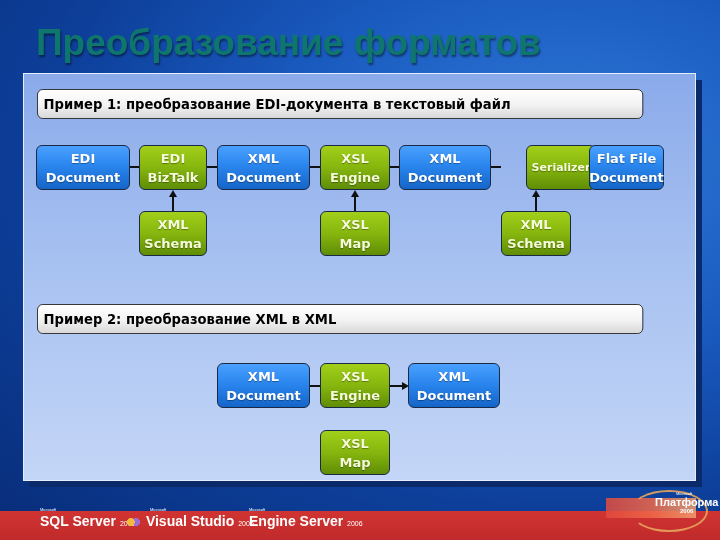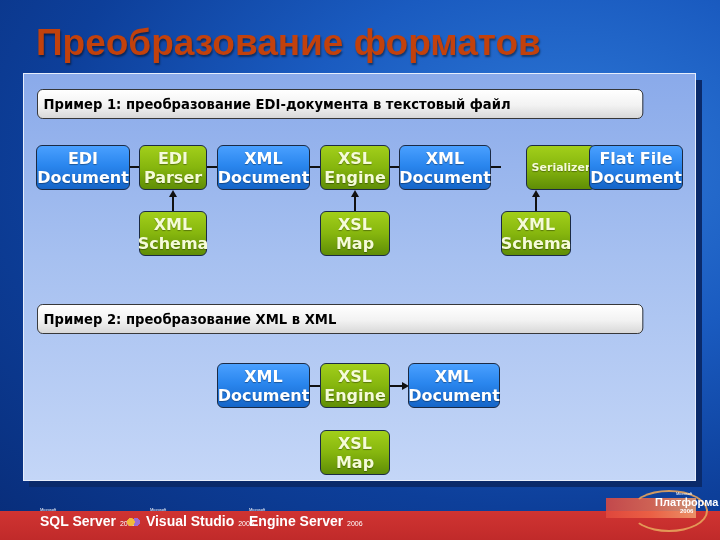--- a/index.html
+++ b/index.html
@@ -4,21 +4,21 @@
 <style>
   html, body { margin:0; padding:0; }
   body {
     width:720px; height:540px; overflow:hidden; position:relative;
     font-family: "DejaVu Sans", sans-serif;
     background: radial-gradient(ellipse at 78% 30%, #2f7ad8 0%, #1a5bc0 35%, #0d3f9a 65%, #082c78 100%);
   }
   .title {
     position:absolute; left:36px; top:22px;
     font-family:"Liberation Sans", sans-serif; font-weight:bold;
-    font-size:37px; color:#c2410c; letter-spacing:0px;
+    font-size:37px; color:#0f766e; letter-spacing:0px;
     text-shadow: 1px 2px 2px rgba(0,0,0,0.45);
     white-space:nowrap;
   }
   .panel-shadow {
     position:absolute; left:29px; top:80px; width:673px; height:407px;
     background:#0a2a6a;
   }
   .panel {
     position:absolute; left:23px; top:73px; width:673px; height:408px;
     background: linear-gradient(180deg, #8aaaea 0%, #a6c0f0 45%, #c4d6f7 100%);
@@ -31,21 +31,21 @@
     background: linear-gradient(180deg, #ffffff 0%, #f2f2f2 55%, #d8d8d8 100%);
     font-family:"DejaVu Sans", sans-serif; font-weight:bold; font-size:14px;
     color:#000; line-height:28px; padding-left:6px; white-space:nowrap;
     transform: scaleX(0.94); transform-origin:left center;
   }
   .box {
     position:absolute; height:45px; box-sizing:border-box;
     border:1px solid #1b2a44; border-radius:6px;
     display:flex; align-items:center; justify-content:center; text-align:center;
     color:#fff; font-family:"DejaVu Sans", sans-serif; font-weight:bold;
-    font-size:16px; line-height:19px;
+    font-size:13px; line-height:19px;
     text-shadow: 0 1px 1px rgba(0,0,0,0.35);
   }
   .box.blue { background: linear-gradient(180deg, #4aa0ff 0%, #2a86ee 45%, #1565c8 100%); }
   .box.green { background: linear-gradient(180deg, #a2cf1a 0%, #86b60e 50%, #5f8d06 100%); color:#f5fbd8; }
   .box.small-text { font-size:11px; }
   .hline { position:absolute; height:2px; background:#111; }
   .vline { position:absolute; width:2px; background:#111; }
   .arrow-r {
     position:absolute; width:0; height:0;
     border-top:4px solid transparent; border-bottom:4px solid transparent;
@@ -113,35 +113,35 @@
 <div class="arrow-u" style="left:169px; top:190px;"></div>
 <div class="vline" style="left:354px; top:195px; width:2px; height:16px;"></div>
 <div class="arrow-u" style="left:351px; top:190px;"></div>
 <div class="vline" style="left:535px; top:195px; width:2px; height:16px;"></div>
 <div class="arrow-u" style="left:532px; top:190px;"></div>
 
 <div class="box blue" style="left:36px; top:145px; width:94px;">
   <div><span>EDI</span><br><span>Document</span></div>
 </div>
 <div class="box green" style="left:139px; top:145px; width:68px;">
-  <div><span>EDI</span><br><span>Parser</span></div>
+  <div><span>EDI</span><br><span>BizTalk</span></div>
 </div>
 <div class="box blue" style="left:217px; top:145px; width:93px;">
   <div><span>XML</span><br><span>Document</span></div>
 </div>
 <div class="box green" style="left:320px; top:145px; width:70px;">
   <div><span>XSL</span><br><span>Engine</span></div>
 </div>
 <div class="box blue" style="left:399px; top:145px; width:92px;">
   <div><span>XML</span><br><span>Document</span></div>
 </div>
 <div class="box green small-text" style="left:501px; top:145px; width:70px;margin-left:25px;">
   <div><span>Serializer</span></div>
 </div>
-<div class="box blue" style="left:589px; top:145px; width:94px;">
+<div class="box blue" style="left:589px; top:145px; width:75px;">
   <div><span>Flat File</span><br><span>Document</span></div>
 </div>
 
 <div class="box green" style="left:139px; top:211px; width:68px;">
   <div><span>XML</span><br><span>Schema</span></div>
 </div>
 <div class="box green" style="left:320px; top:211px; width:70px;">
   <div><span>XSL</span><br><span>Map</span></div>
 </div>
 <div class="box green" style="left:501px; top:211px; width:70px;">

